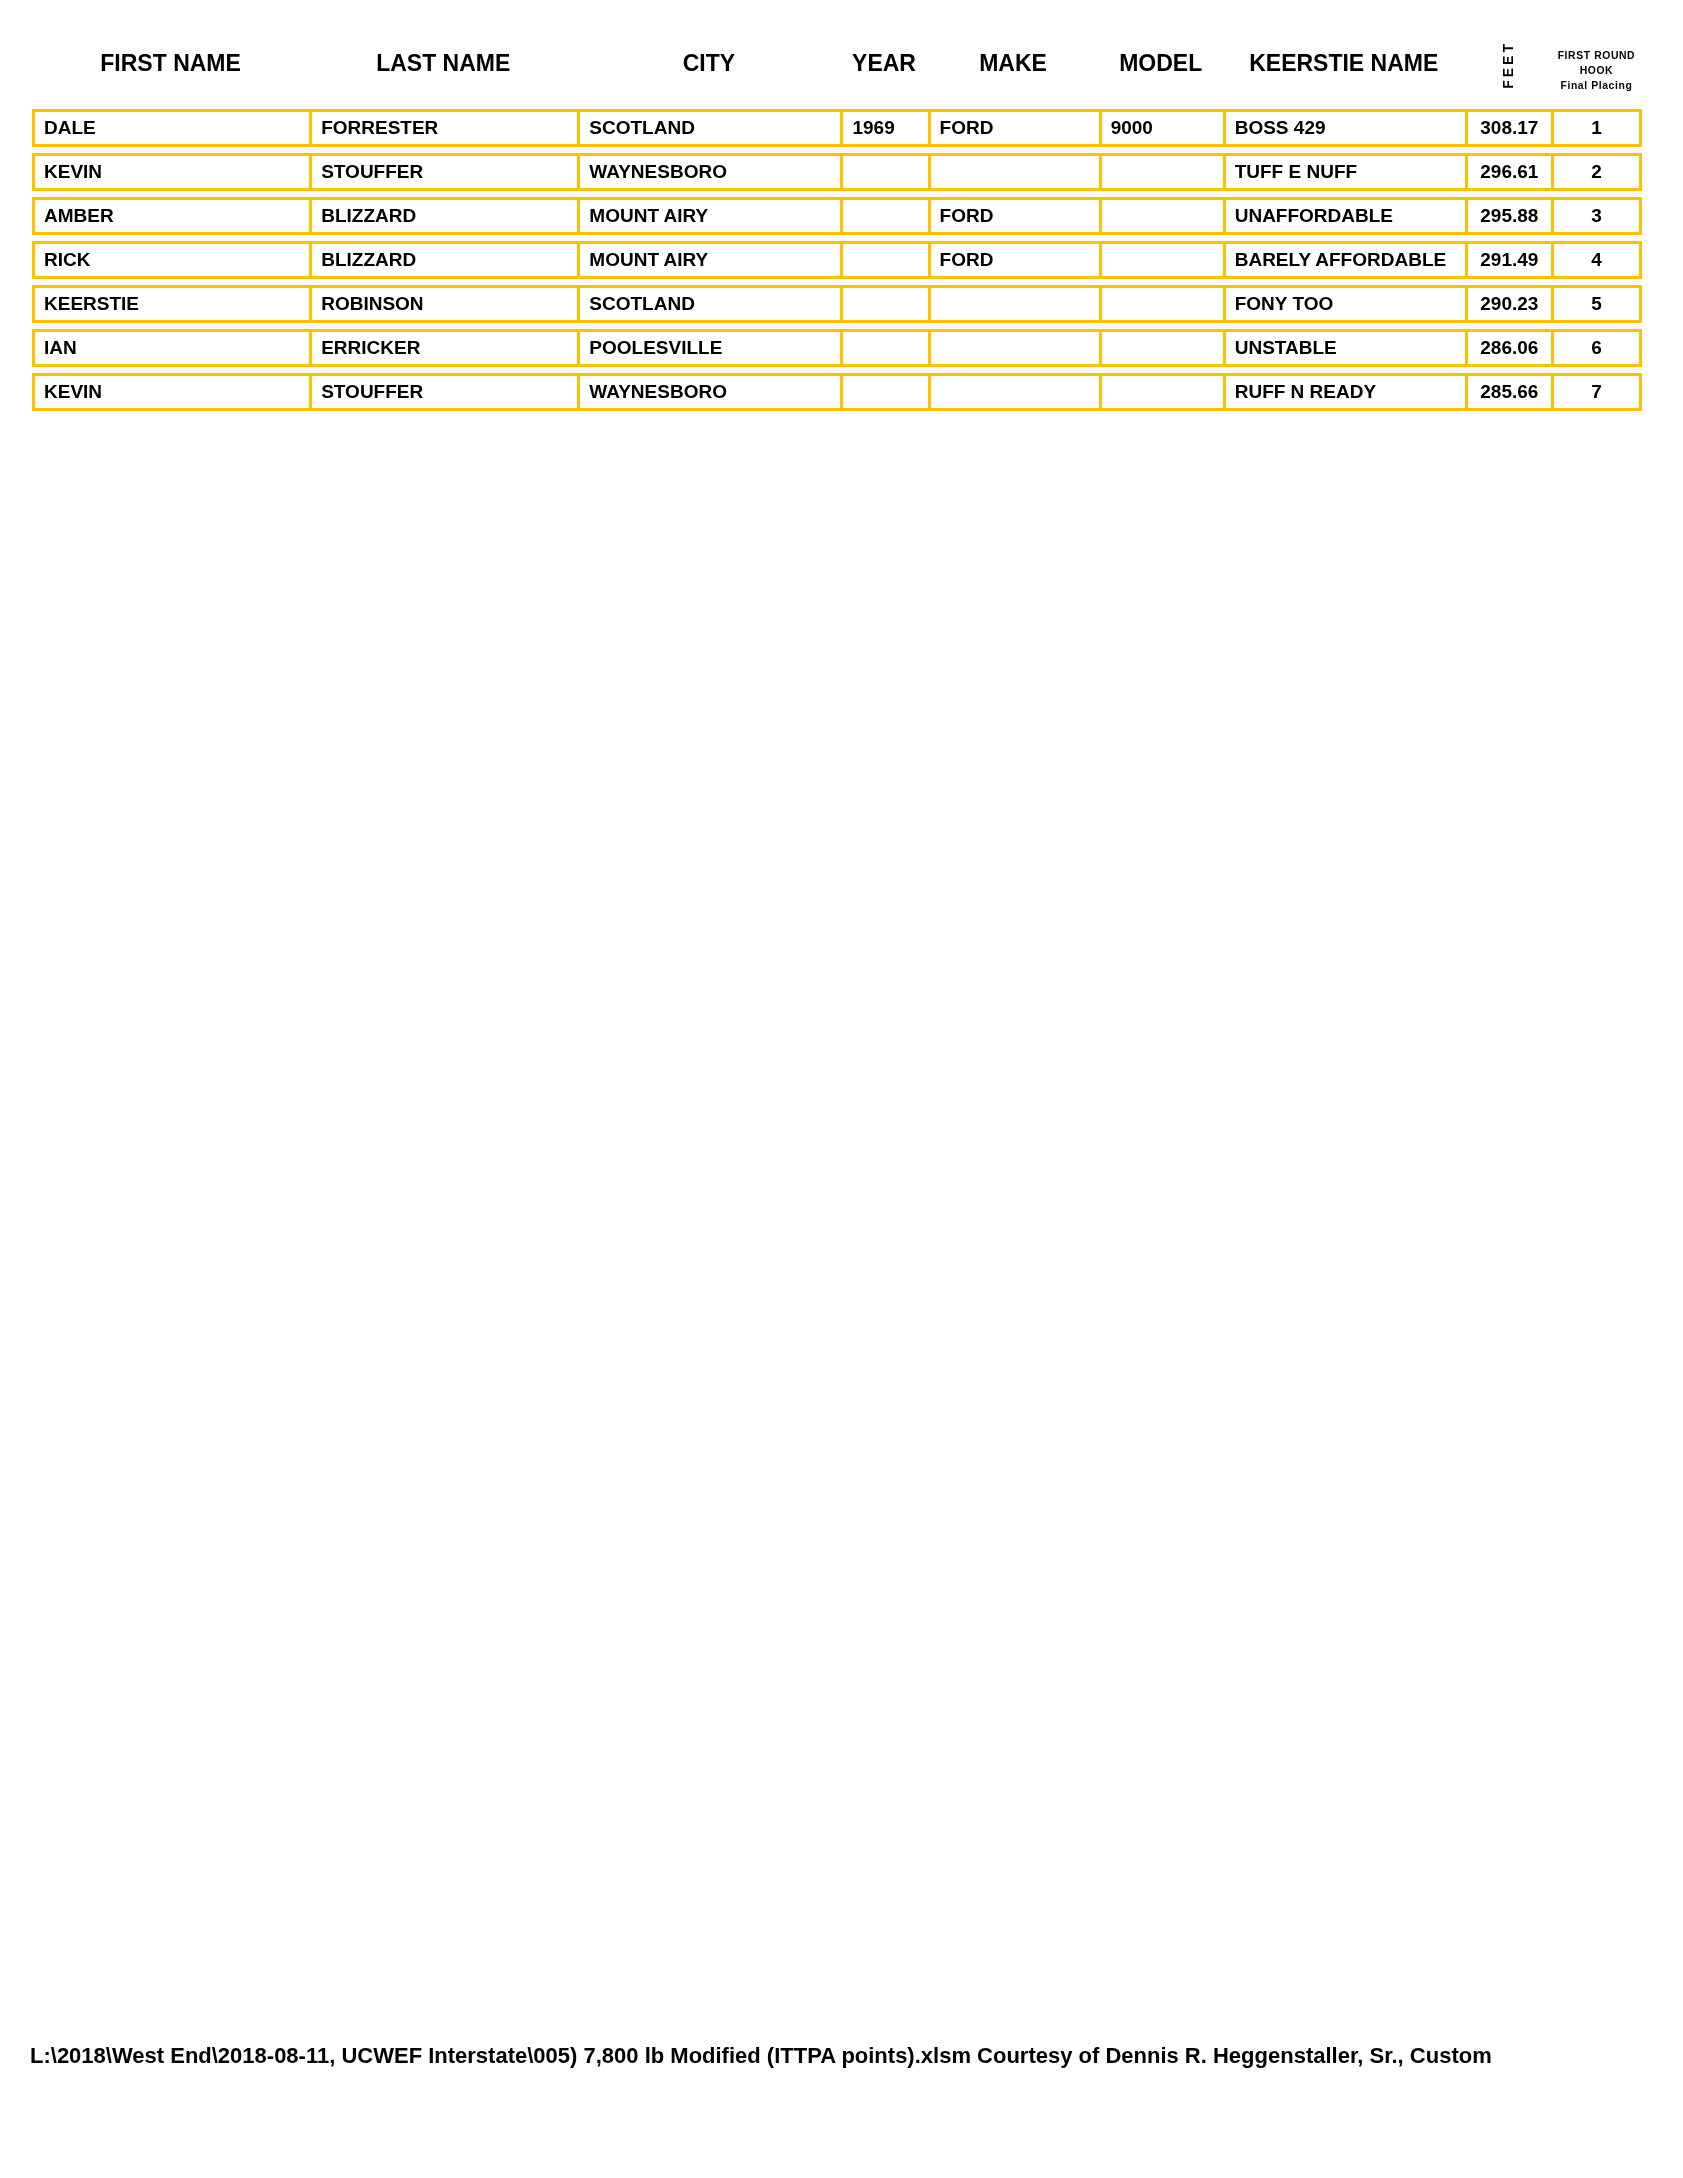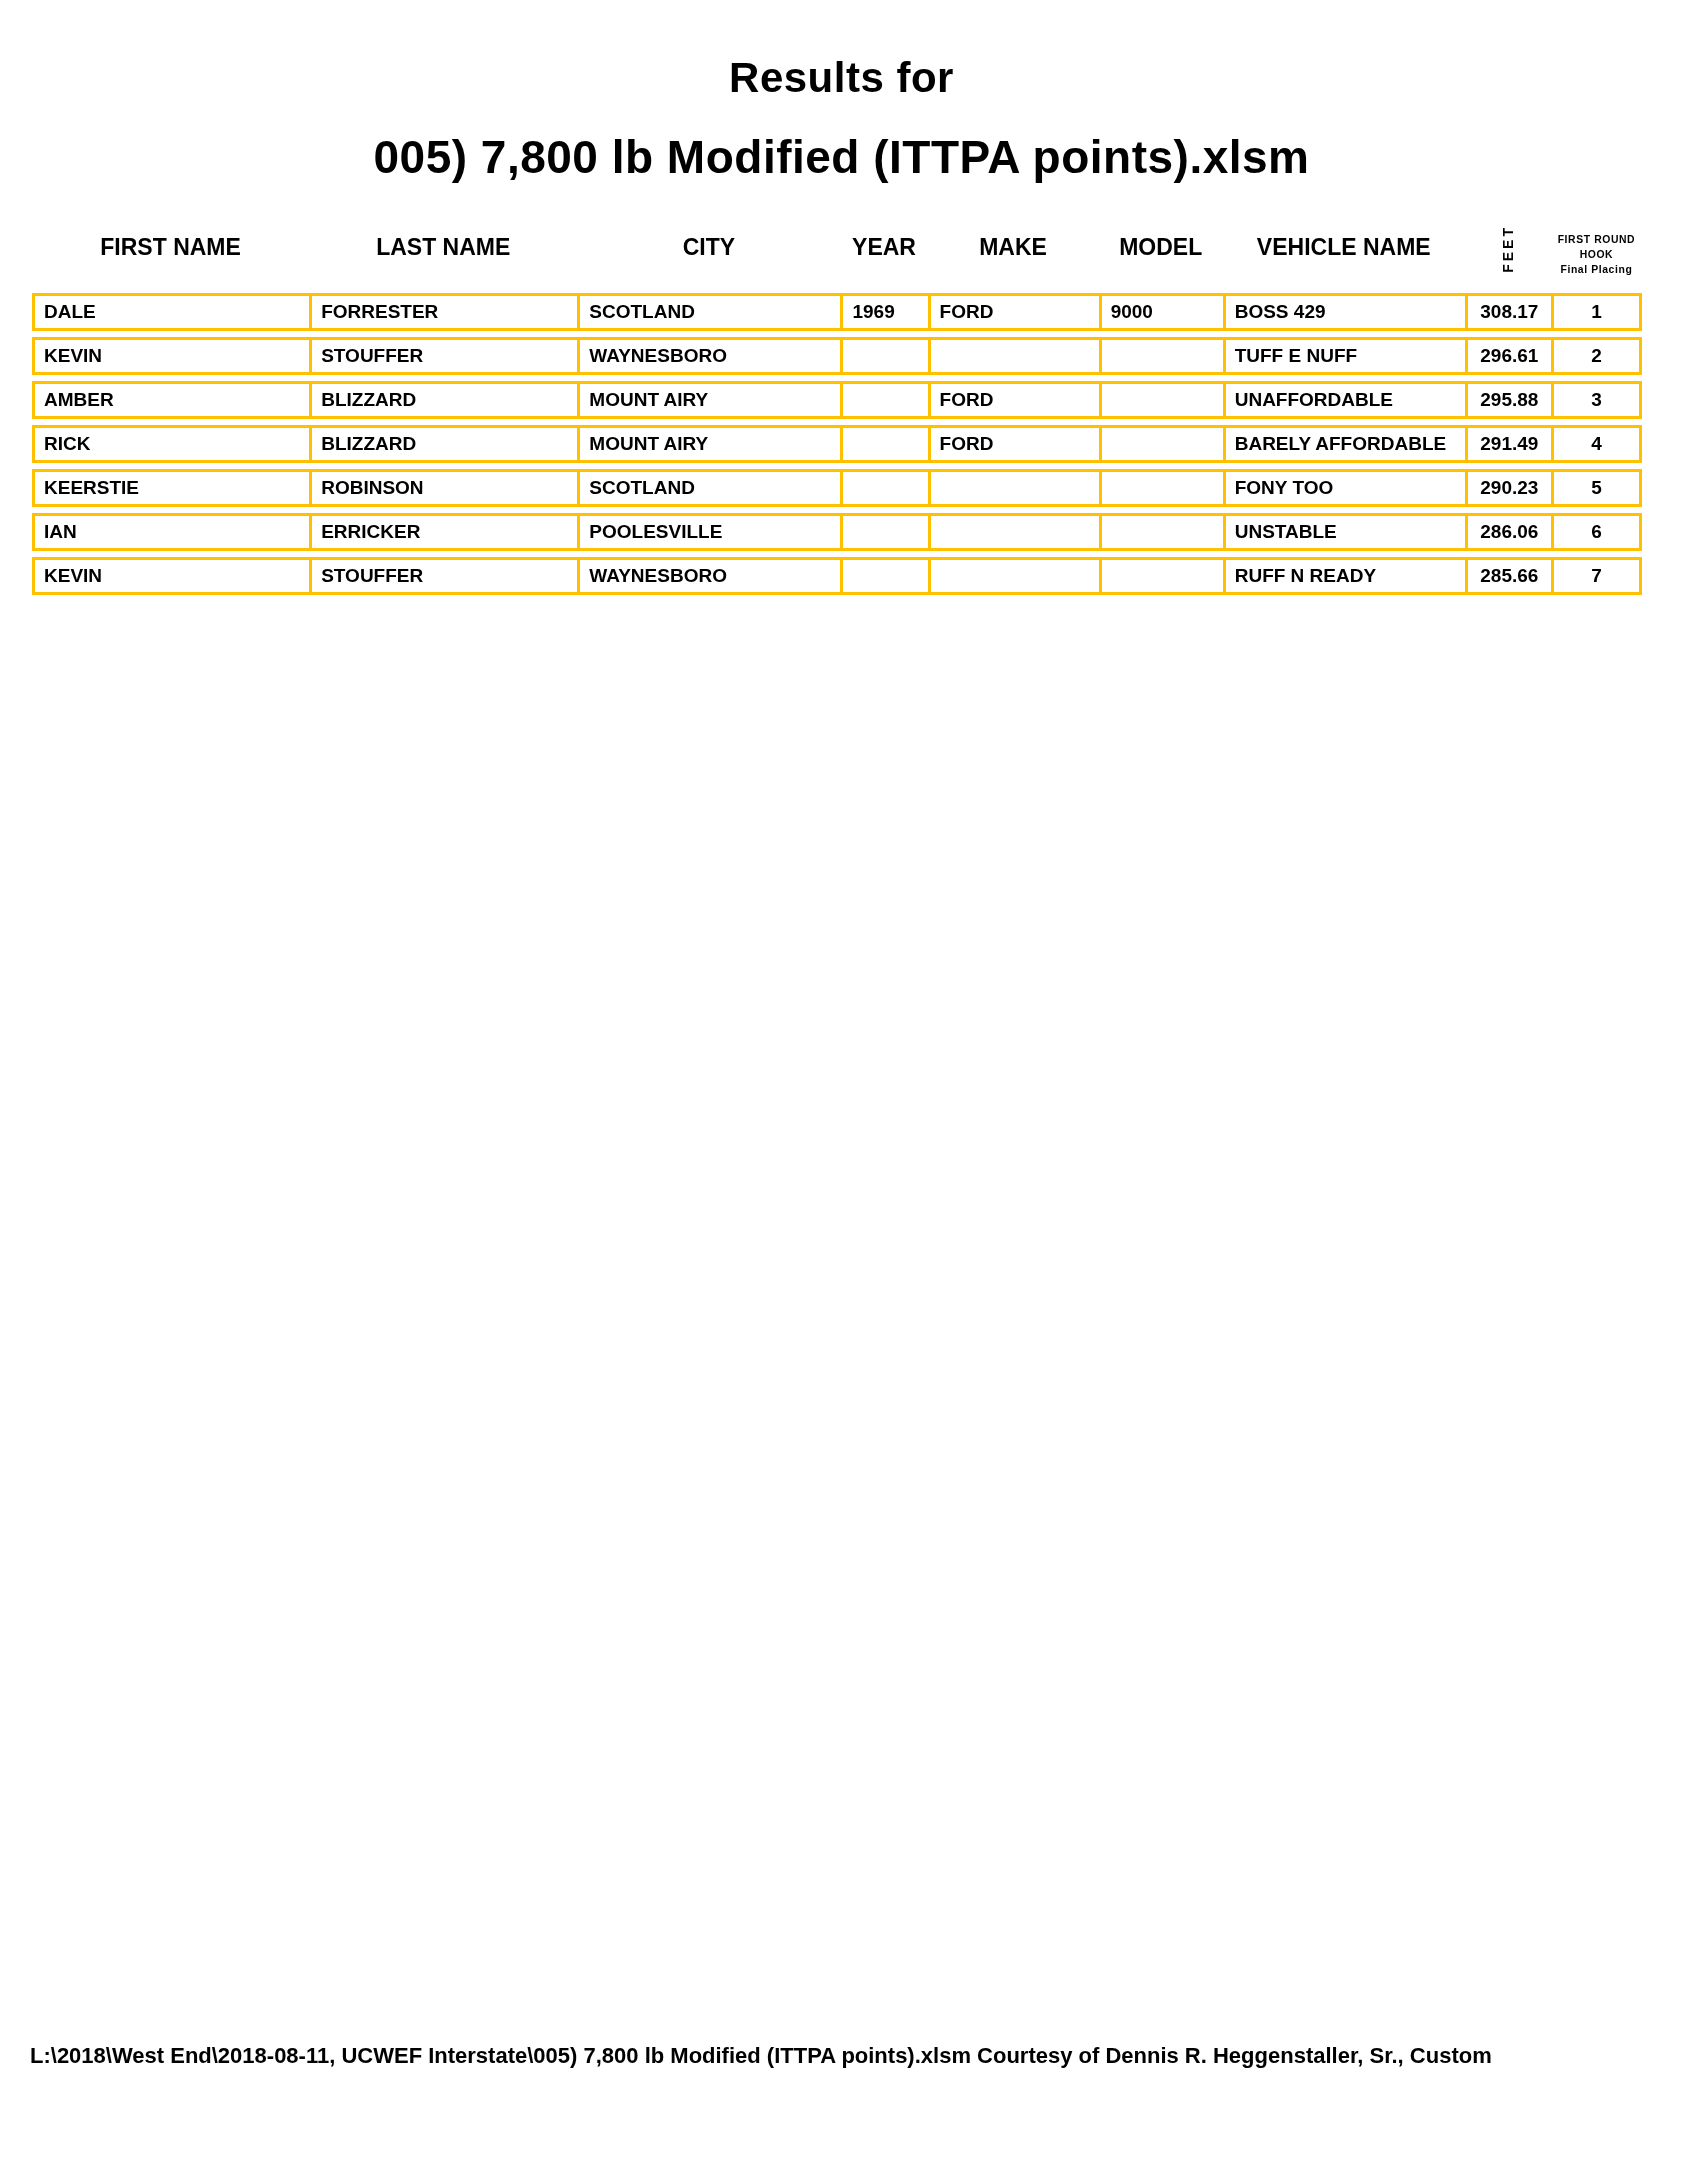--- a/index.html
+++ b/index.html
@@ -84,24 +84,20 @@
     line-height: 34px;
     white-space: nowrap;
   }
   .footer-line2-left { display: inline-block; width: 436px; }
 </style>
 </head>
 <body>
 
 <div class="page">
 
-  <div class="title-block">
-    <div class="title">Results for</div>
-    <div class="subtitle">005) 7,800 lb Modified (ITTPA points).xlsm</div>
-  </div>
 
   <table class="results">
     <colgroup id="results-colgroup">
         <col style="width: 277px;">
         <col style="width: 268px;">
         <col style="width: 263px;">
         <col style="width: 87px;">
         <col style="width: 171px;">
         <col style="width: 124px;">
         <col style="width: 242px;">
@@ -109,21 +105,21 @@
         <col style="width: 91px;">
       </colgroup>
     <thead id="results-thead">
         <tr>
           <td>FIRST NAME</td>
           <td>LAST NAME</td>
           <td>CITY</td>
           <td>YEAR</td>
           <td>MAKE</td>
           <td>MODEL</td>
-          <td>VEHICLE NAME</td>
+          <td>KEERSTIE NAME</td>
           <td class="feet-cell"><span class="feet-label">FEET</span></td>
           <td class="hook-cell">
             <div>FIRST ROUND HOOK</div>
             <div>Final Placing</div>
           </td>
         </tr>
       </thead>
     <tbody id="results-tbody">
         <tr>
           <td class="align-left" style="border-color: rgb(255, 192, 0);">DALE</td>

